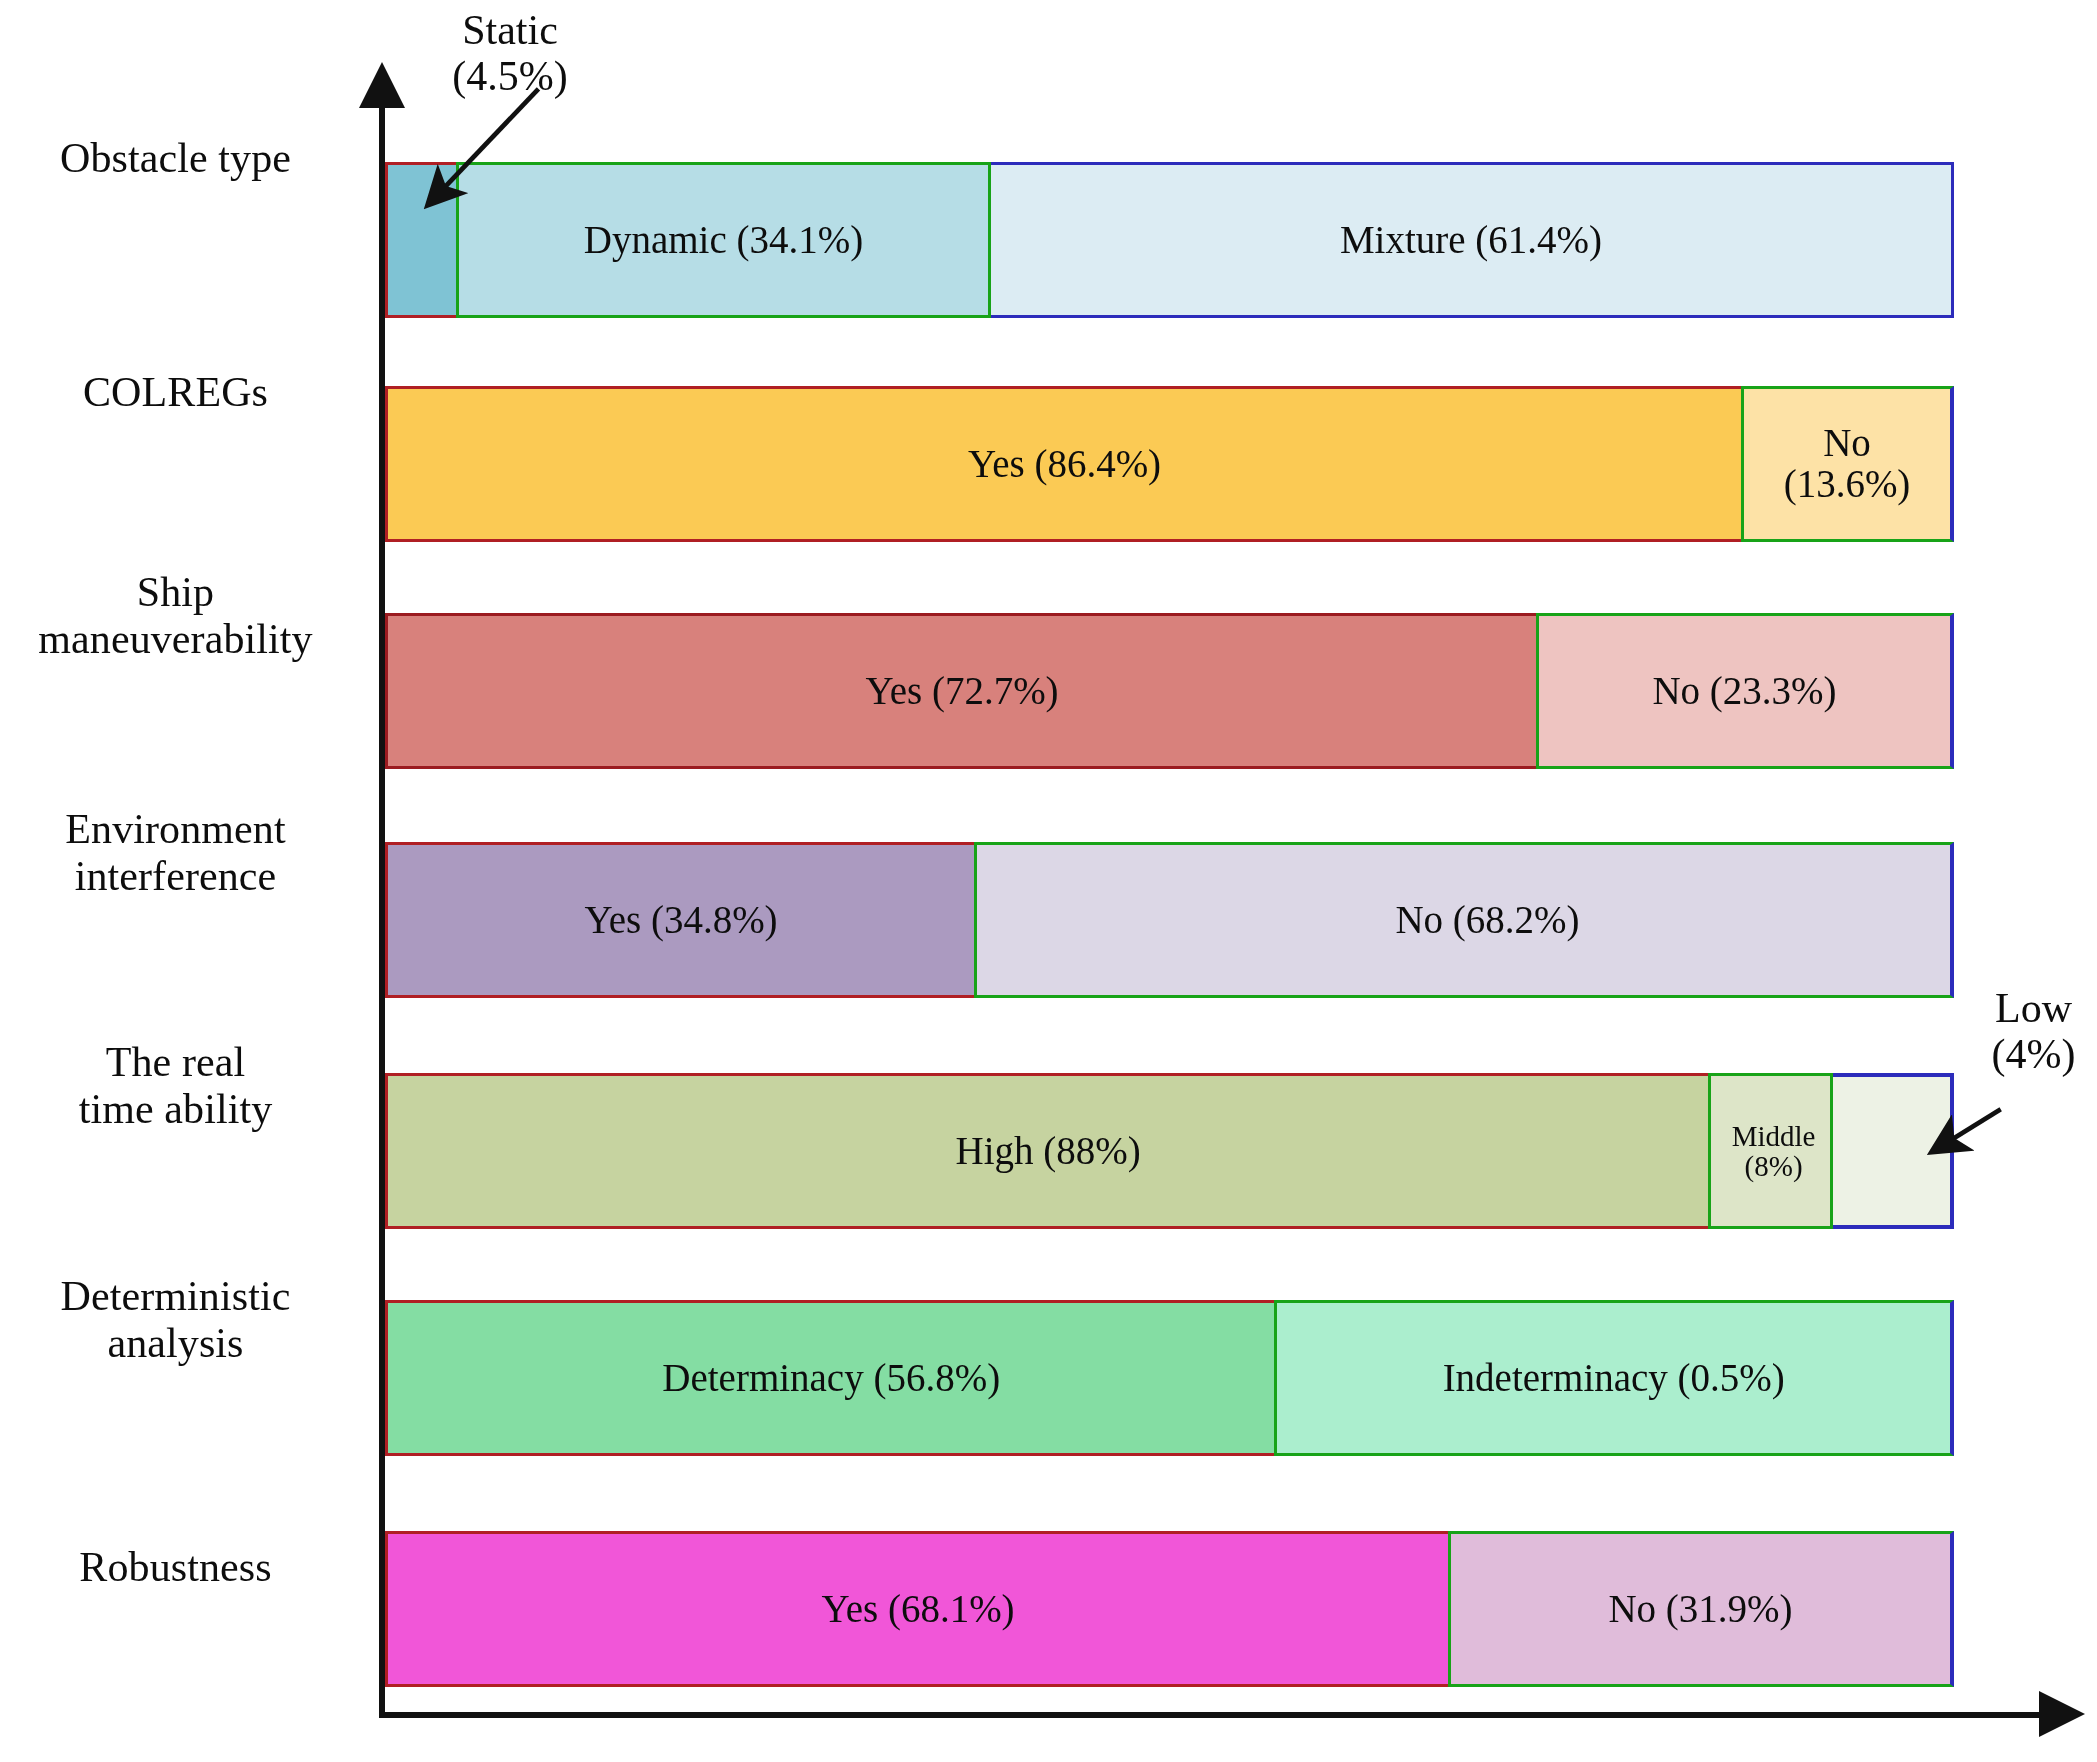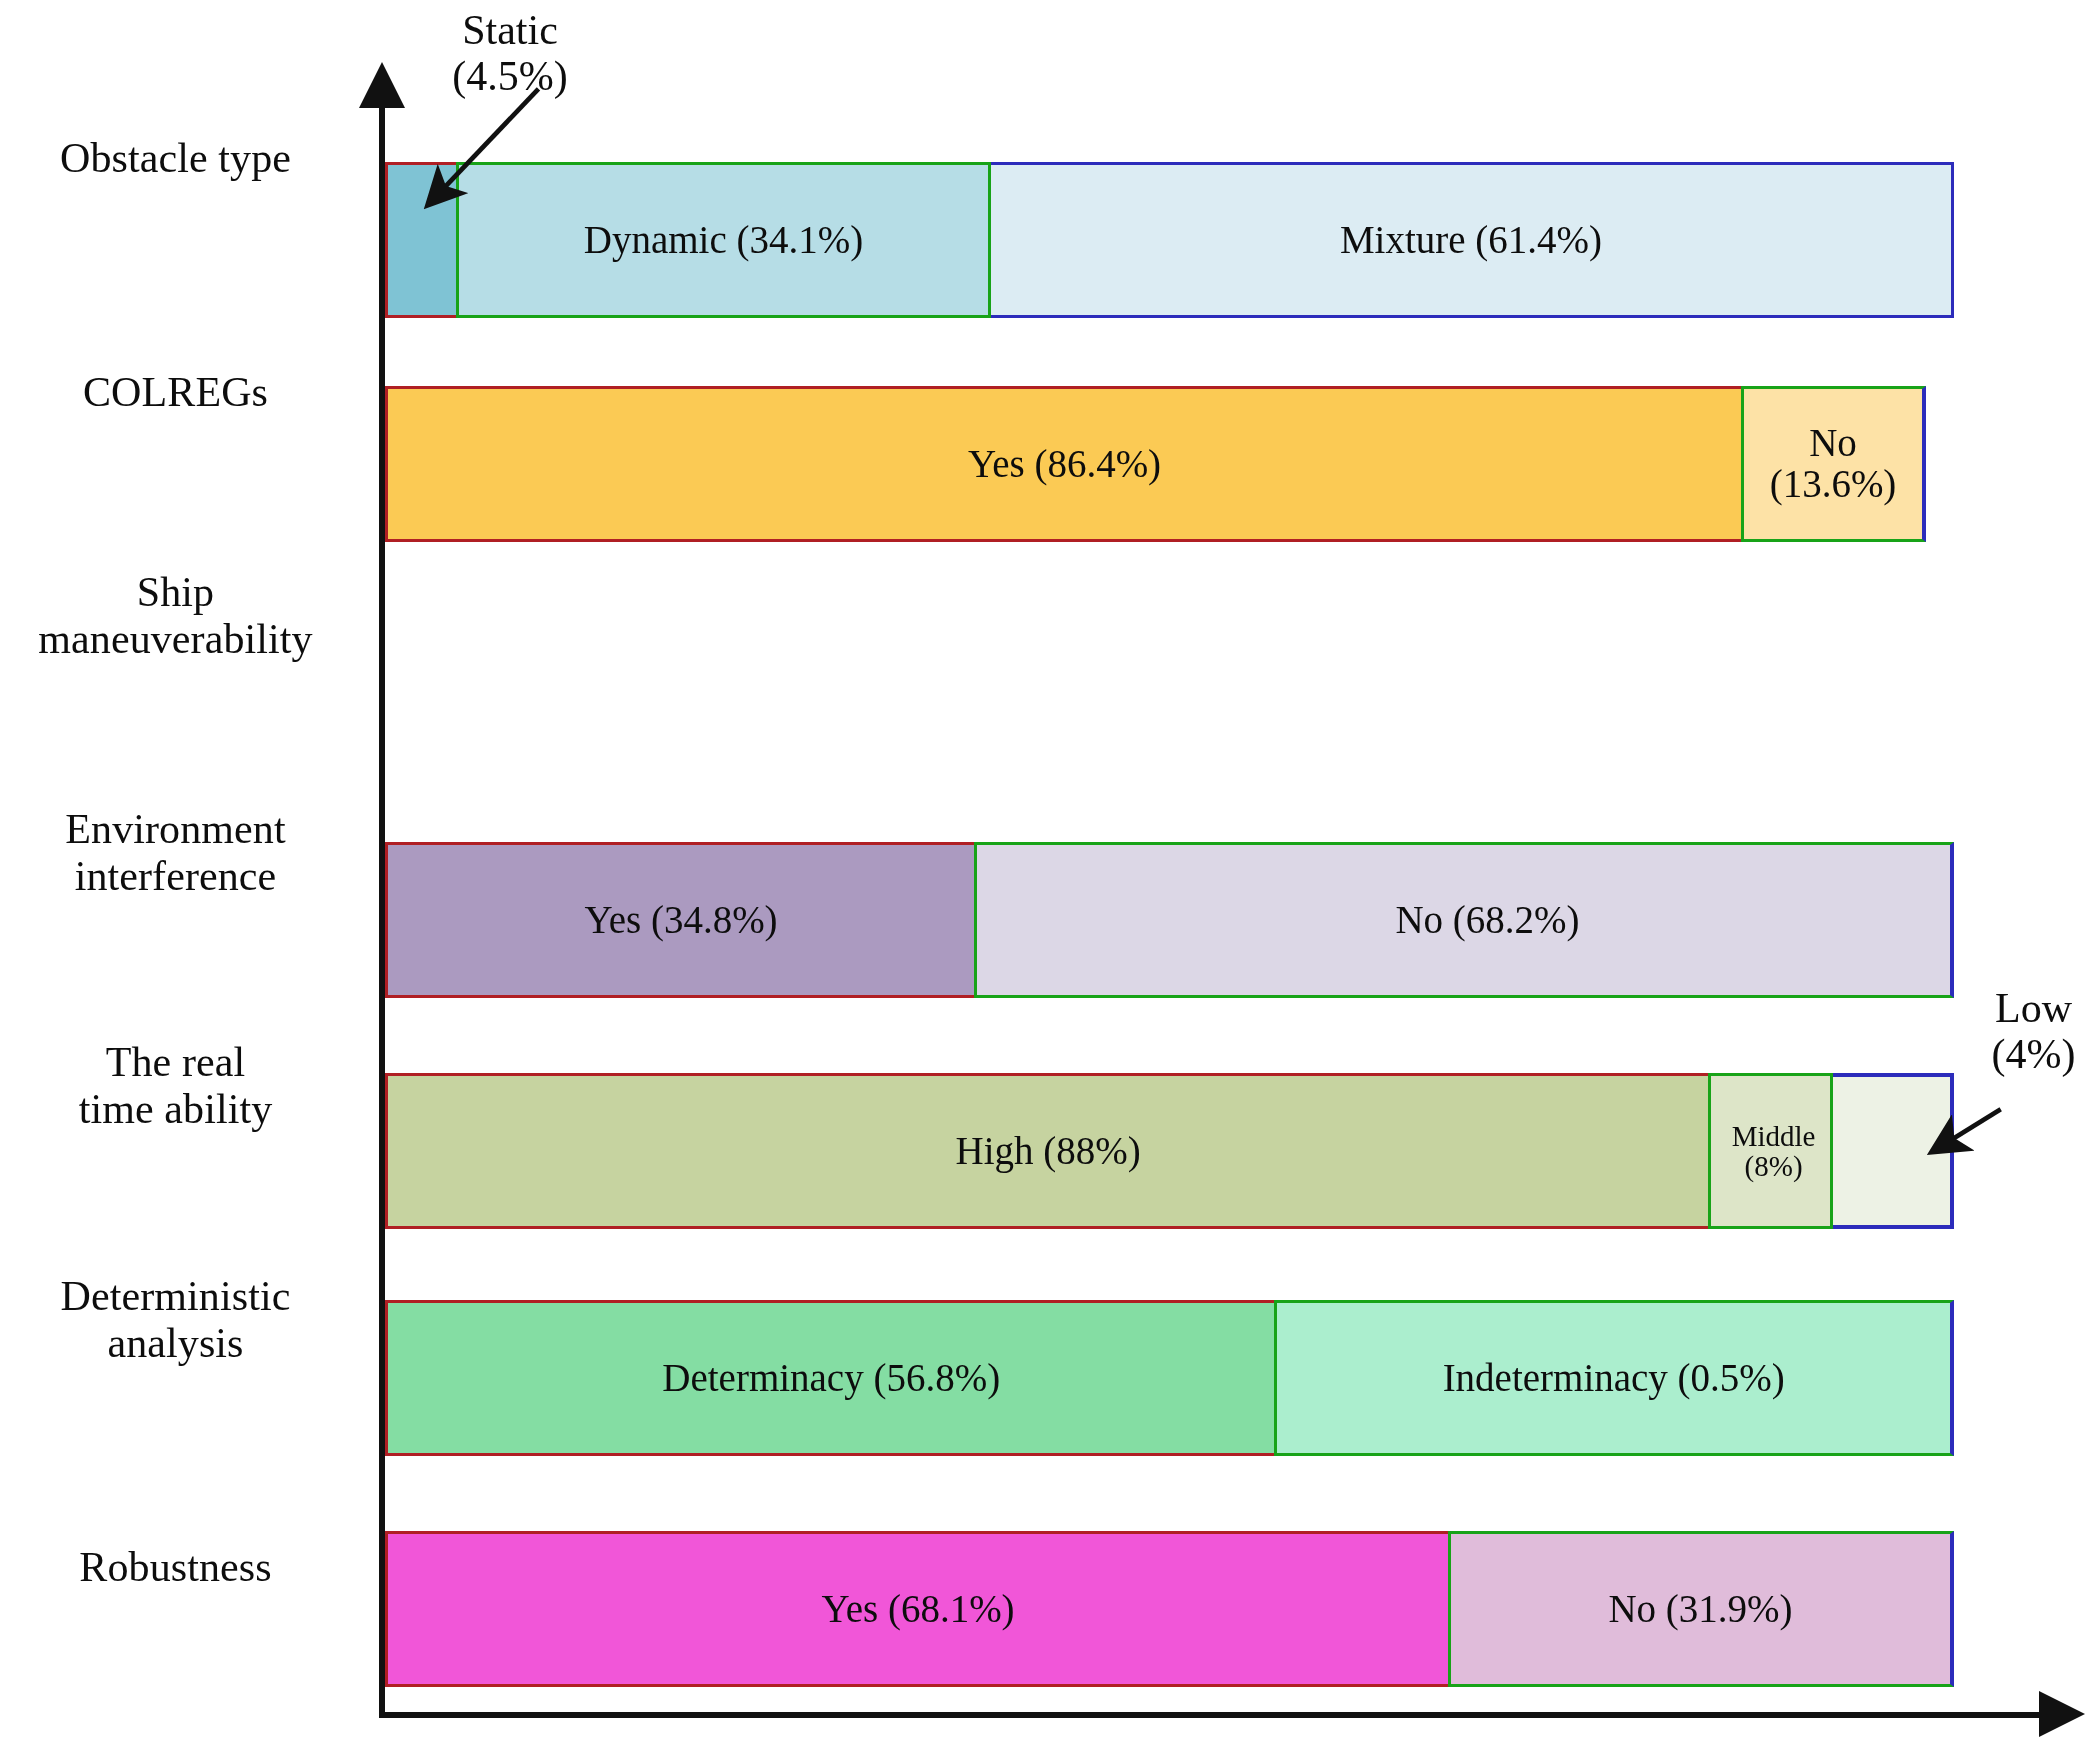--- a/index.html
+++ b/index.html
@@ -76,26 +76,34 @@
     </div>
     <div class="seg" style="width:963px;background:#dcecf3;border:3.4px solid #2c2cbb;border-left:none;">
       <span class="seg-label">Mixture (61.4%)</span>
     </div>
   </div>
 
   <div class="bar-row" style="top:386px;width:1569px;">
     <div class="seg" style="width:1356px;background:#fbca54;border:3.4px solid #b01f24;border-right:none;">
       <span class="seg-label">Yes (86.4%)</span>
     </div>
-    <div class="seg" style="width:185px;background:#fde2a6;border:3.4px solid #18a318;border-right:4.1px solid #2c2cbb;">
+    <div class="seg" style="width:213px;background:#fde2a6;border:3.4px solid #18a318;border-right:4.1px solid #2c2cbb;">
       <span class="seg-label two-line" style="white-space:pre-line;">No
 (13.6%)</span>
     </div>
   </div>
 
+  <div class="bar-row" style="top:613px;width:1569px;">
+    <div class="seg" style="width:1151px;background:#d8817c;border:3.4px solid #9b1b20;border-right:none;">
+      <span class="seg-label">Yes (72.7%)</span>
+    </div>
+    <div class="seg" style="width:418px;background:#eec4c1;border:3.4px solid #18a318;border-right:4.1px solid #2c2cbb;">
+      <span class="seg-label">No (23.3%)</span>
+    </div>
+  </div>
 
   <div class="bar-row" style="top:842px;width:1569px;">
     <div class="seg" style="width:589px;background:#ab9ac0;border:3.4px solid #b01f24;border-right:none;">
       <span class="seg-label">Yes (34.8%)</span>
     </div>
     <div class="seg" style="width:980px;background:#dcd7e6;border:3.4px solid #18a318;border-right:4.1px solid #2c2cbb;padding-left:48px;">
       <span class="seg-label">No (68.2%)</span>
     </div>
   </div>
 

